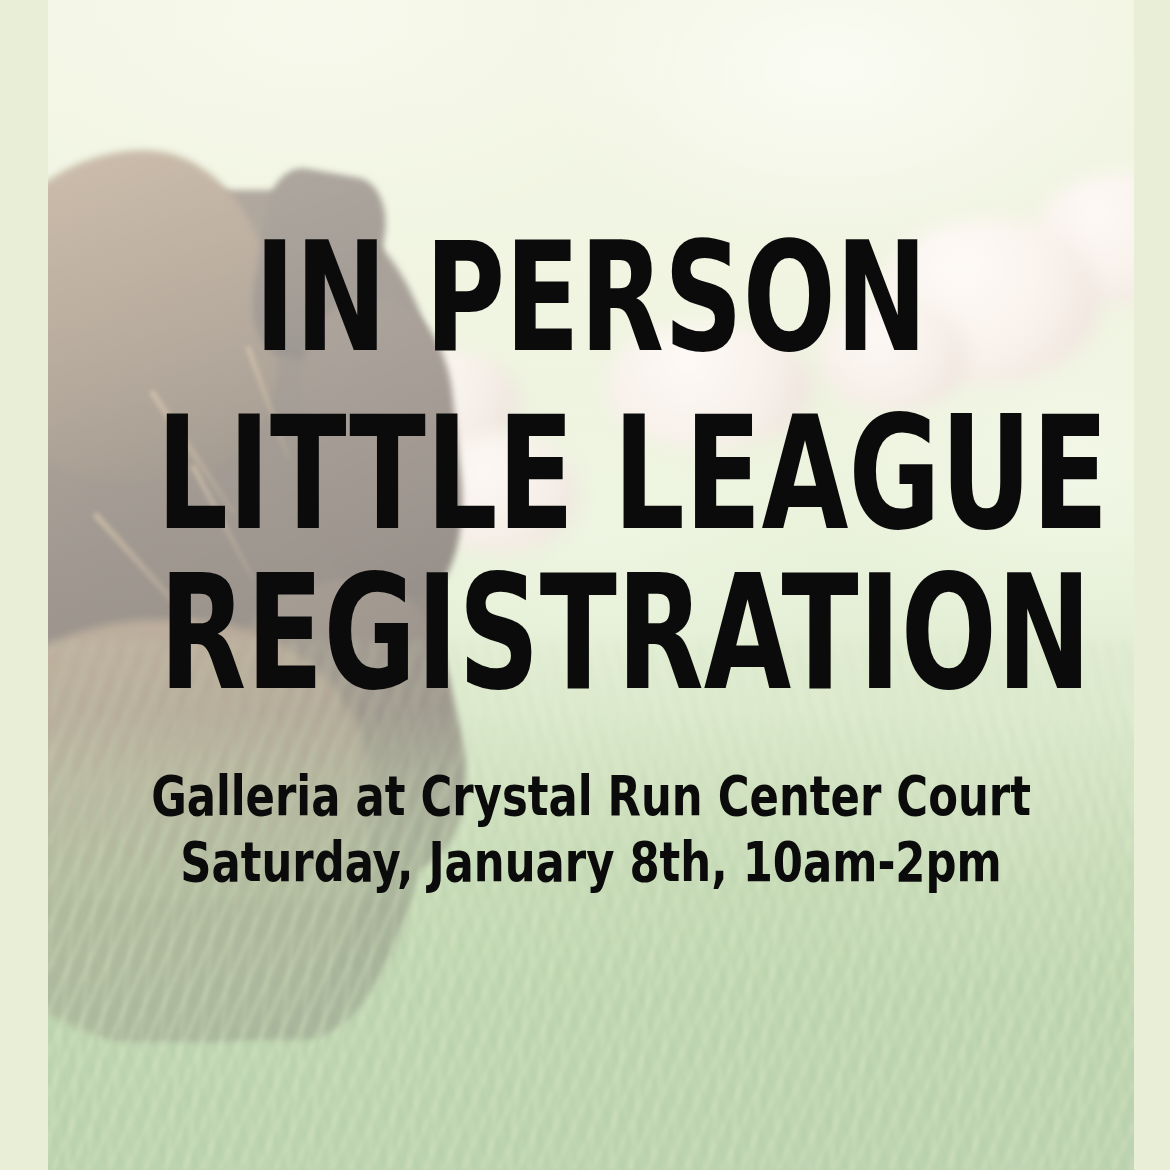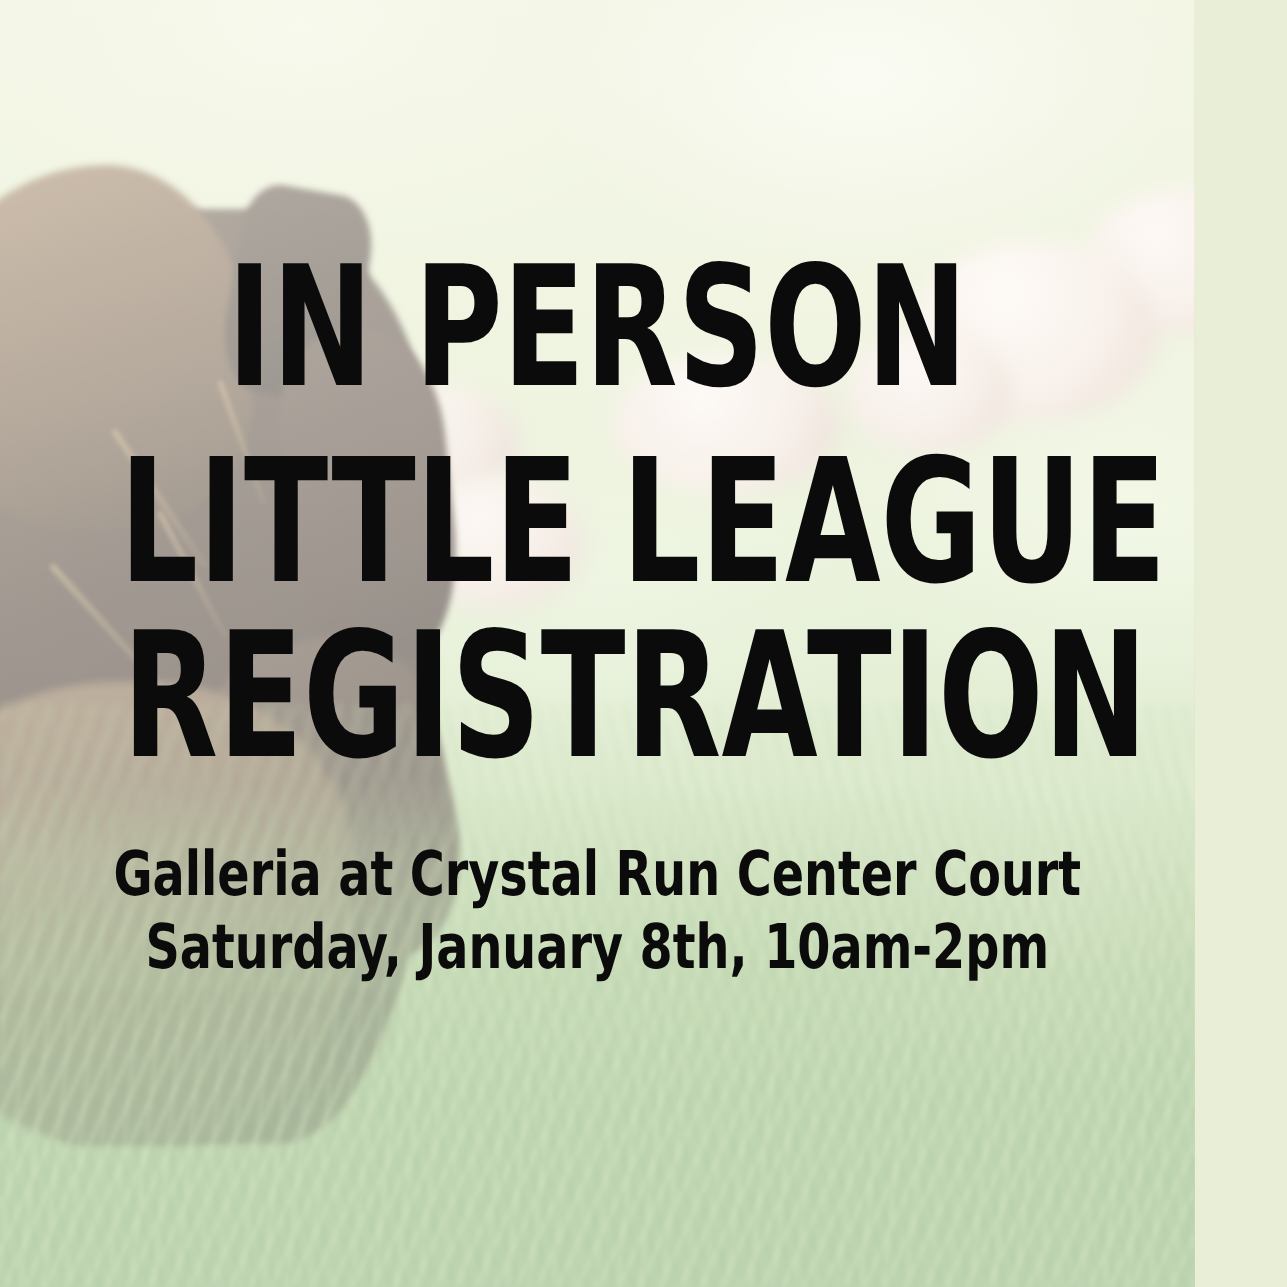--- a/index.html
+++ b/index.html
@@ -9,20 +9,21 @@
     overflow:hidden;
     background:#e9eed6;
     font-family:"Liberation Sans", sans-serif;
   }
 
   #poster {
     position:relative;
     width:1086px; height:1170px;
     overflow:hidden;
     background:#dfe7c8;
+    margin-left:48px;
   }
 
   
   .bg-layer { position:absolute; inset:0; }
 
   
   .bg-field {
     background:
       linear-gradient(to bottom,
         #e6ecc9 0%,

